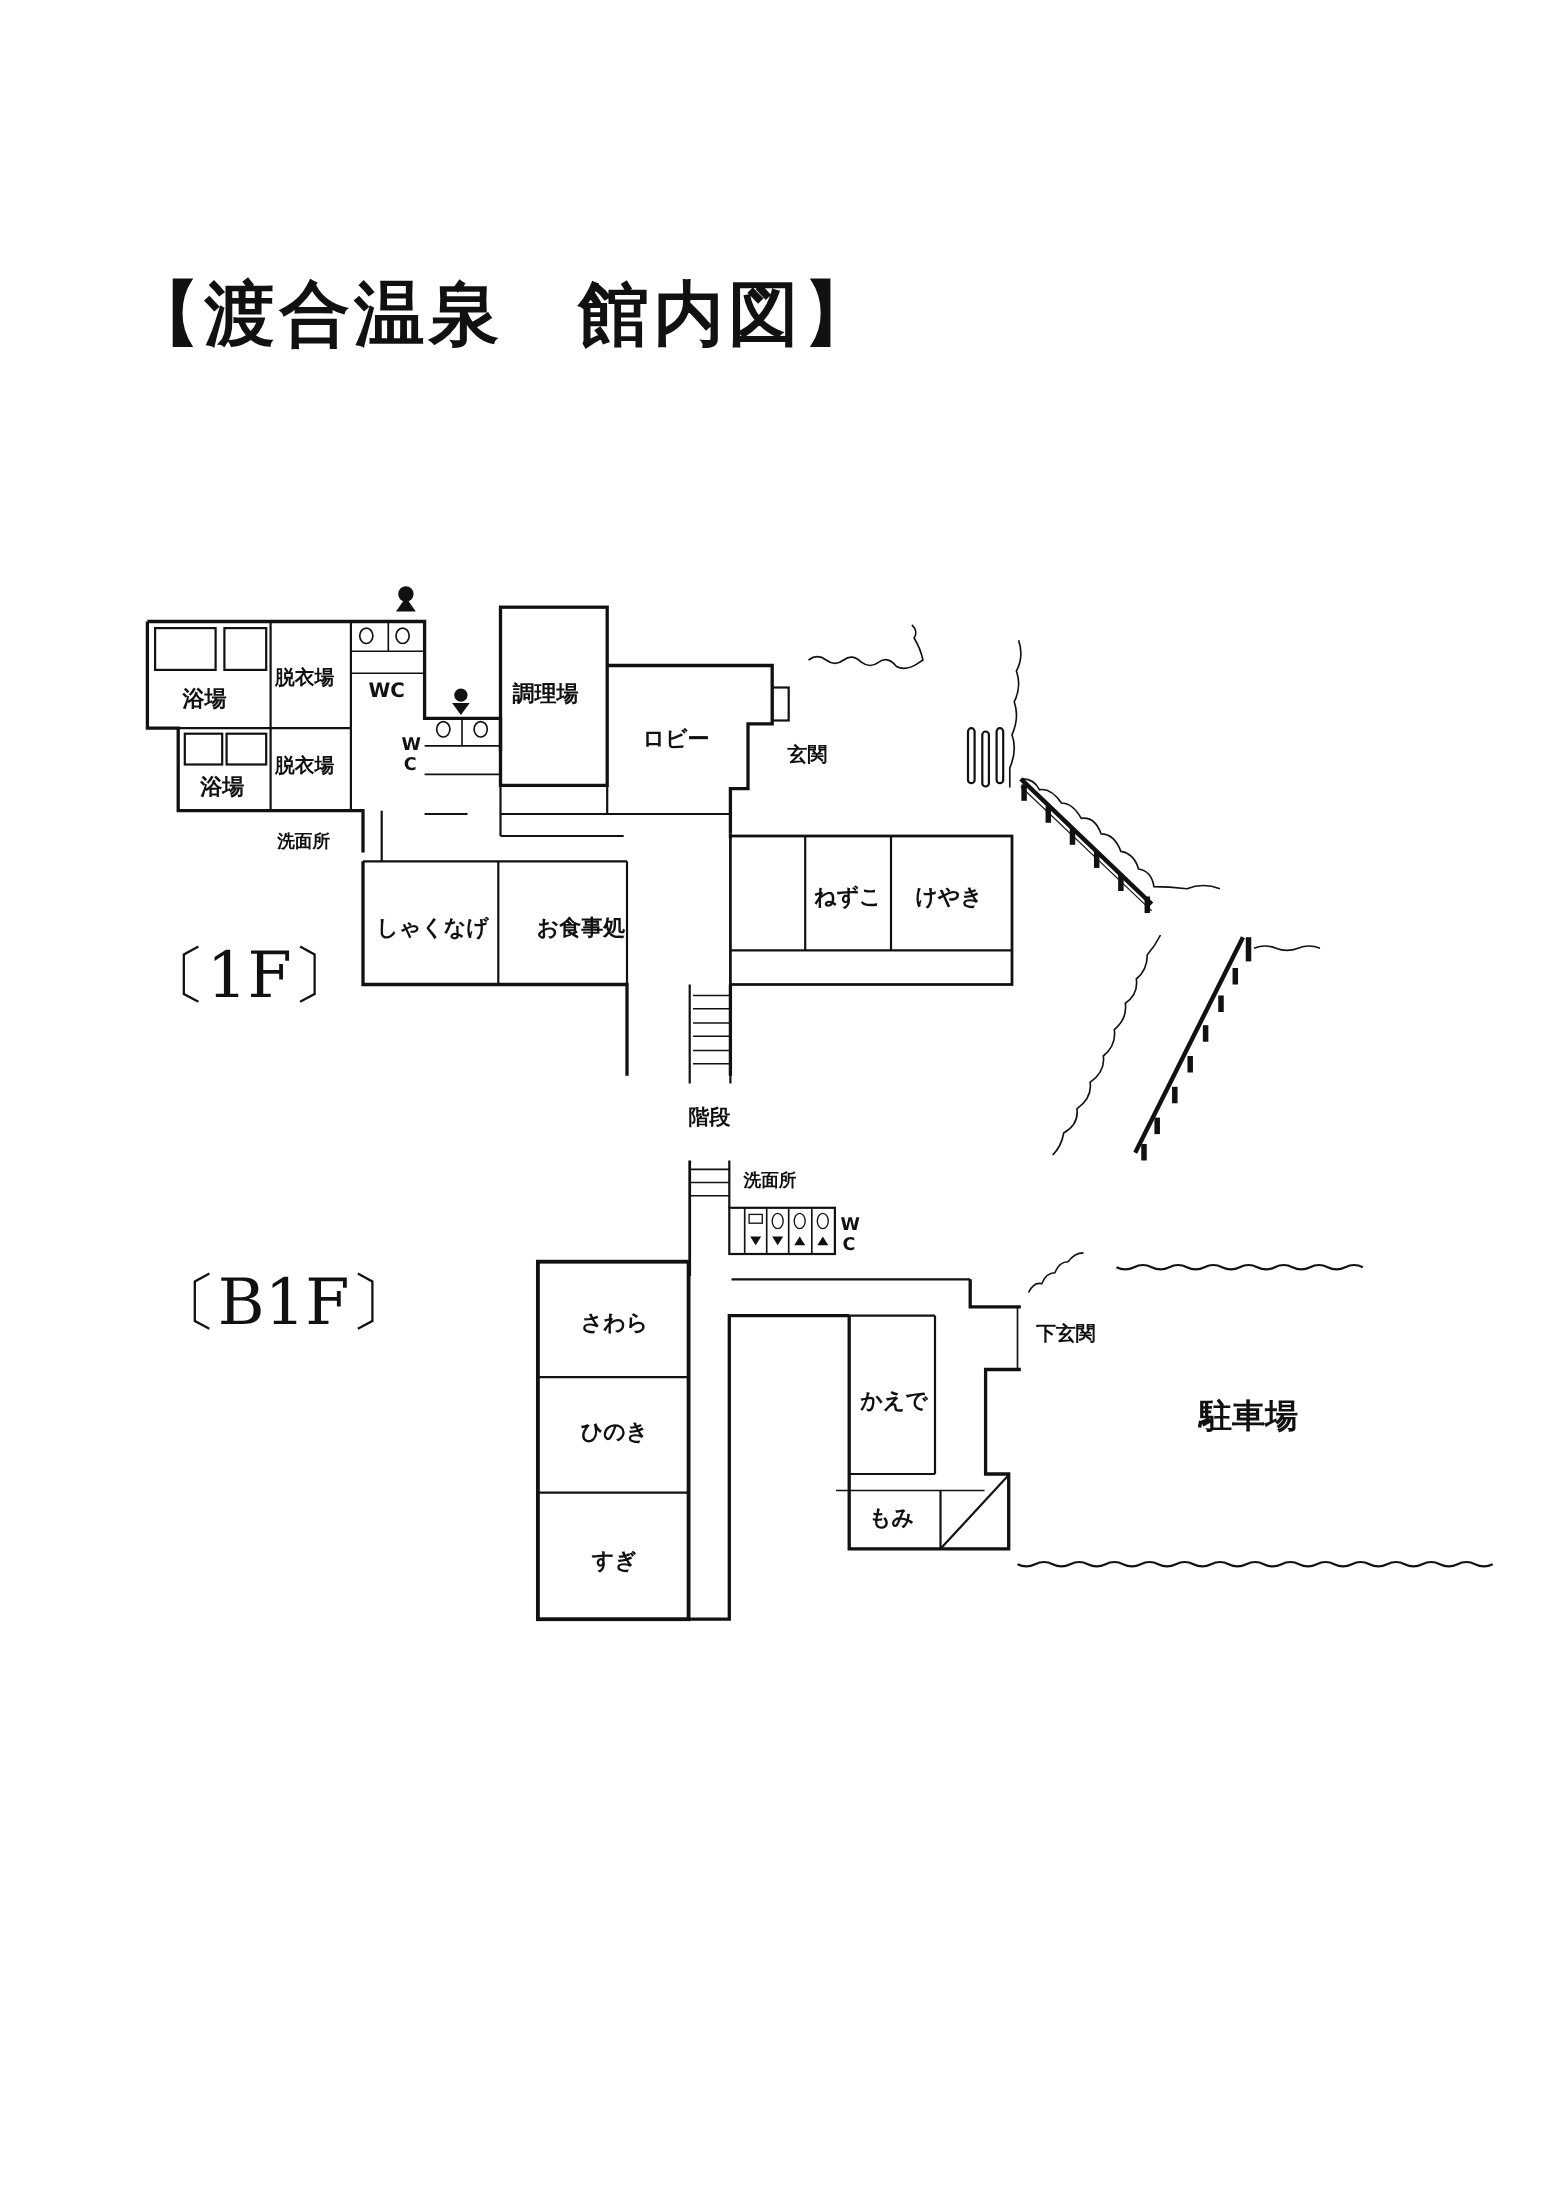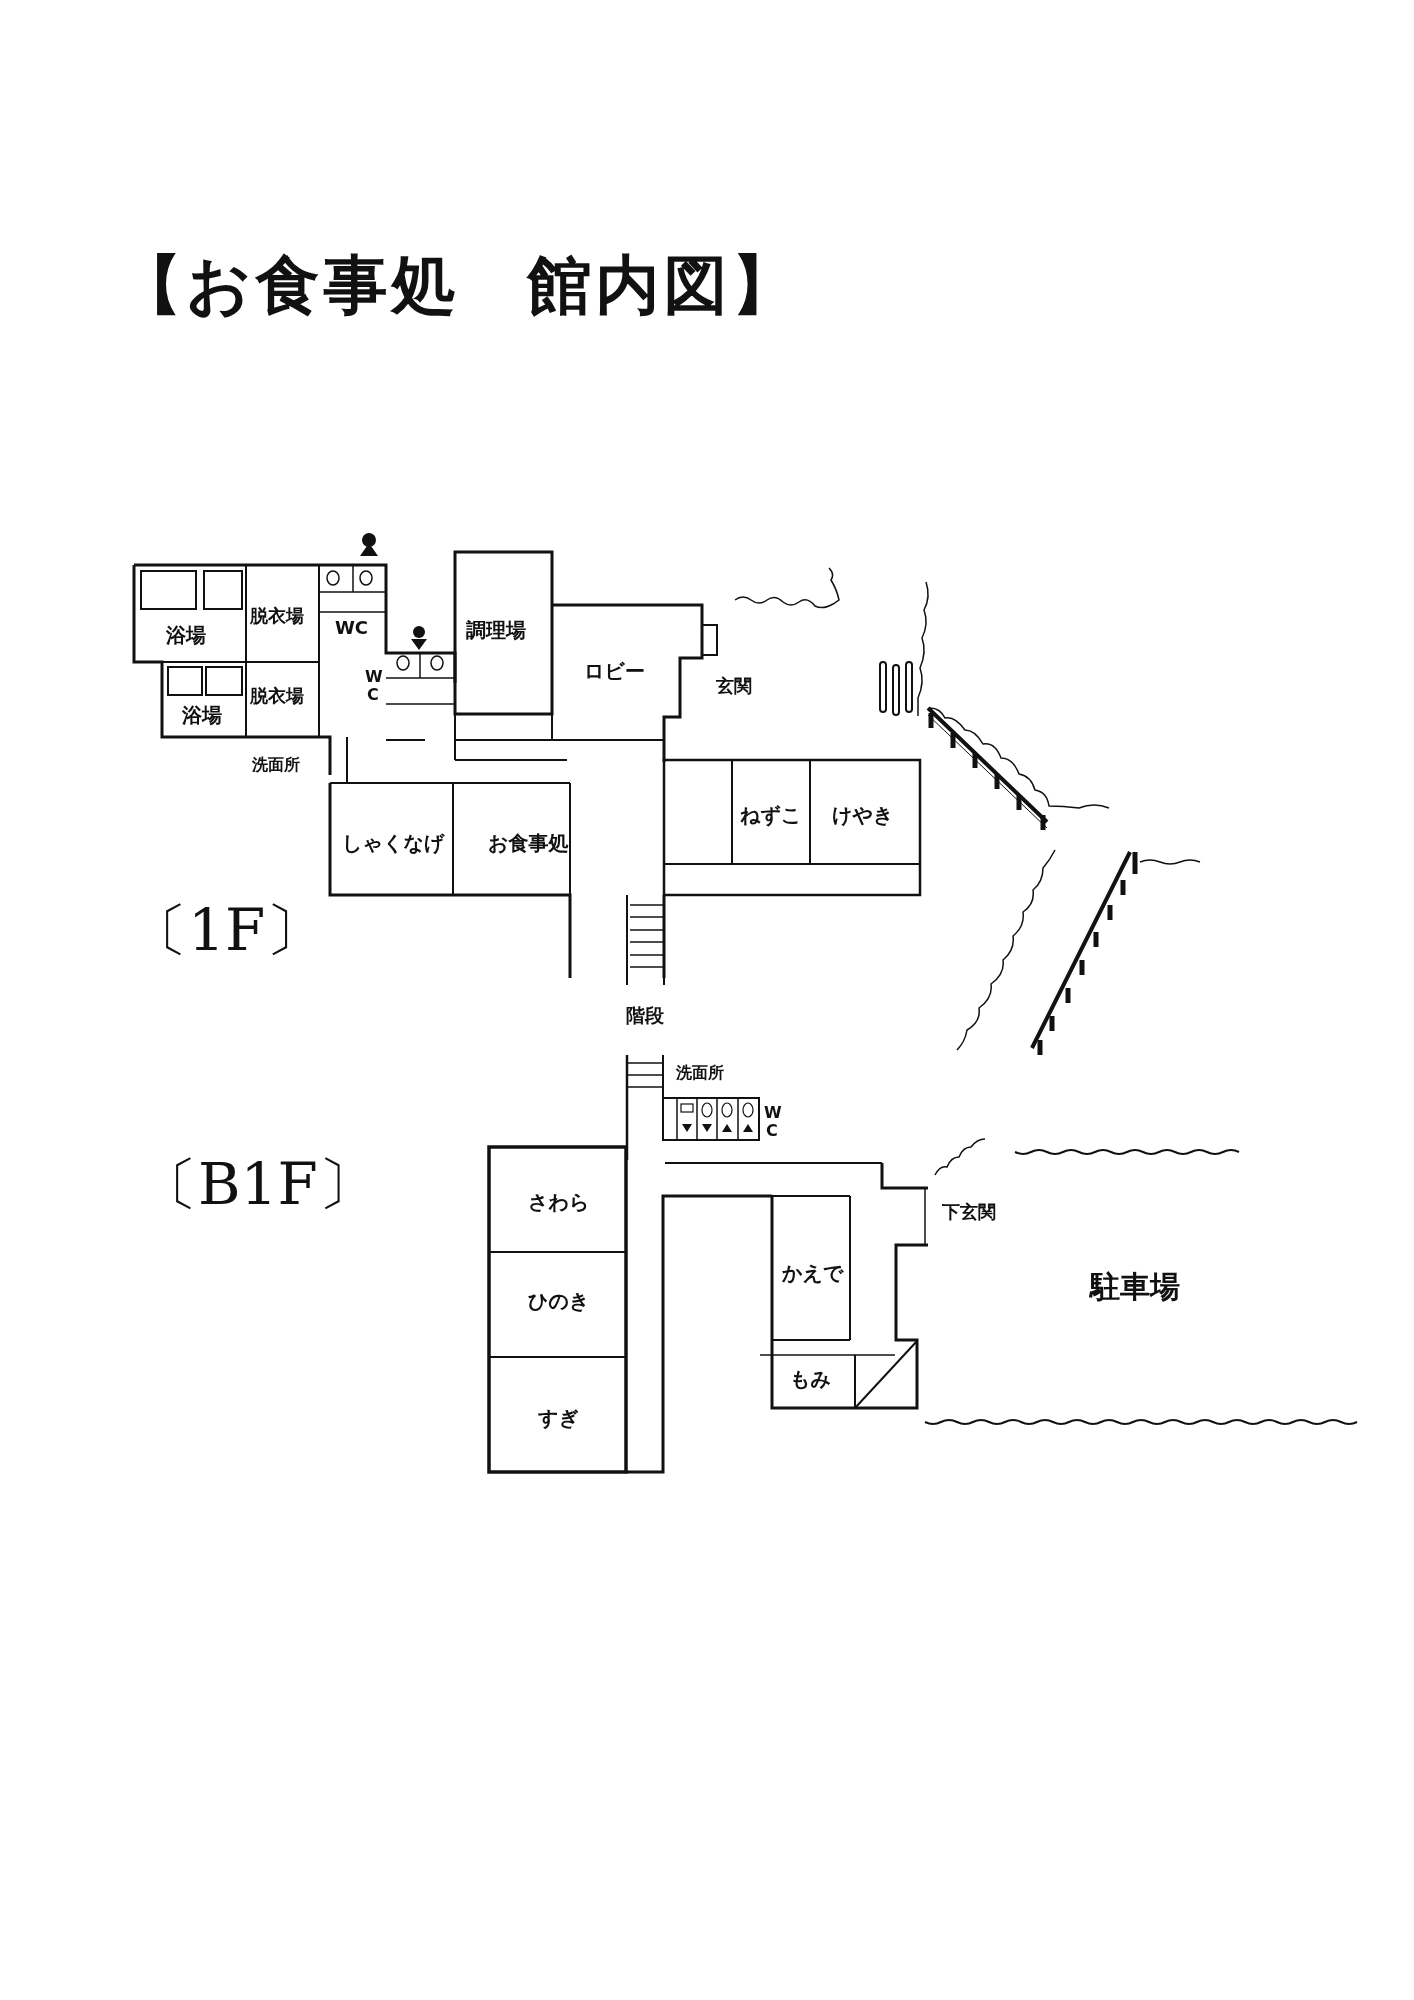--- a/index.html
+++ b/index.html
@@ -8,22 +8,22 @@
   #title { position:absolute; left:118px; top:242px; font-size:64px; font-weight:bold;
            letter-spacing:4px; font-family:"DejaVu Sans", sans-serif; white-space:pre; }
   .floor { position:absolute; font-family:"DejaVu Serif", serif; font-size:58px; }
   svg { position:absolute; left:0; top:0; }
   .lbl { font-family:"DejaVu Sans", sans-serif; font-weight:bold; fill:#111; }
   .w { stroke:#111; fill:none; }
 </style>
 </head>
 <body>
 
-<div id="title">【お食事処　館内図】</div>
-<div class="floor" style="left:130px;top:848px;margin-top:44px;">〔1F〕</div>
+<div id="title">【渡合温泉　館内図】</div>
+<div class="floor" style="left:130px;top:848px;">〔1F〕</div>
 <div class="floor" style="left:140px;top:1146px;text-align:center;">〔B1F〕</div>
 
 <svg width="1414" height="2000" viewBox="0 0 1414 2000">
 
   <g>
 
     <path class="w" stroke-width="3" d="M134 565 L386 565 L386 653 L455 653 L455 683"></path>
     <path class="w" stroke-width="3" d="M134 565 L134 662 L162 662 L162 737 L330 737 L330 775"></path>
     <line class="w" stroke-width="2" x1="246" y1="565" x2="246" y2="737"></line>
     <line class="w" stroke-width="2" x1="162" y1="662" x2="319" y2="662"></line>

